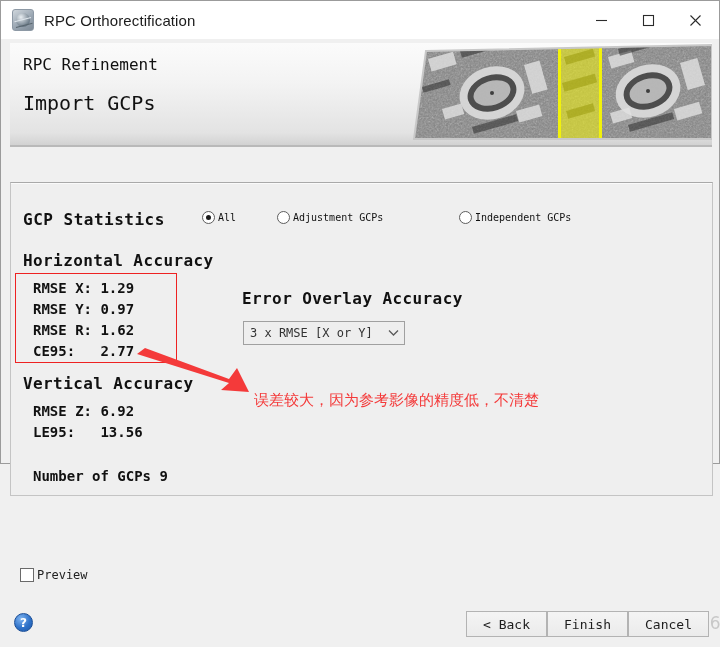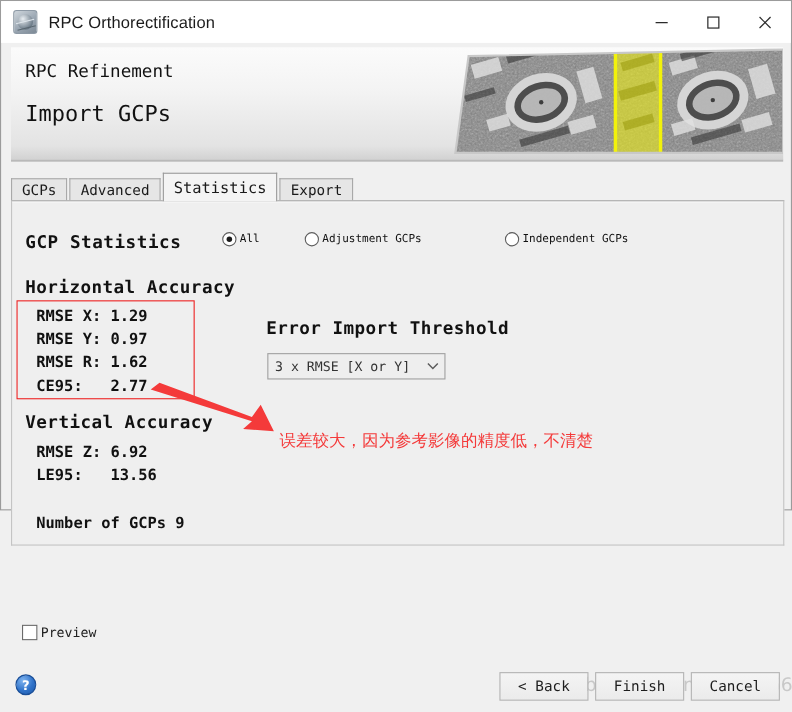--- a/index.html
+++ b/index.html
@@ -179,21 +179,21 @@
   .help-icon {
     position: absolute; left: 13px; top: 612px;
     width: 19px; height: 19px; border-radius: 50%;
     background: radial-gradient(circle at 35% 28%, #7fb4f0 0%, #2f72c9 55%, #1d58a8 100%);
     border: 1px solid #1a4e97;
     color: #fff; font-size: 12px; font-weight: bold;
     display: flex; align-items: center; justify-content: center;
     font-family: "DejaVu Sans", sans-serif;
   }
 
-  .btn-row { position: absolute; right: 10px; top: 610px; display: flex; gap: 6px; }
+  .btn-row { position: absolute; right: 10px; top: 610px; display: flex; }
   .btn {
     width: 81px; height: 26px;
     background: linear-gradient(180deg,#f4f4f4 0%, #ebebeb 100%);
     border: 1px solid #b3b3b3;
     display: flex; align-items: center; justify-content: center;
     font-family: "DejaVu Sans Mono", monospace;
     font-size: 13px; color: #1d1d1d;
   }
   .watermark {
     position: absolute; left: 468px; top: 612px;
@@ -296,34 +296,20 @@
           <g fill="#2e2e2e" opacity="0.55">
             <rect x="206" y="6" width="44" height="7" transform="rotate(-16 206 6)"></rect>
             <rect x="216" y="82" width="46" height="7" transform="rotate(-16 216 82)"></rect>
           </g>
         </g>
         <polygon points="14,8 300,2 300,96 2,96" fill="none" stroke="#c8c8c8" stroke-width="2"></polygon>
       </svg>
     </div>
   </div>
 
-  <div class="tabstrip">
-    <div class="tab">
-        <span>GCPs</span>
-      </div>
-    <div class="tab">
-        <span>Advanced</span>
-      </div>
-    <div class="tab active">
-        <span>Statistics</span>
-      </div>
-    <div class="tab">
-        <span>Export</span>
-      </div>
-  </div>
 
   <div class="panel">
    <div class="panel-inner">
 
     <div class="gcp-stats-label mono">GCP Statistics</div>
 
     <div class="radio-group">
       <div class="radio-item mono" style="left:191px;">
         <span class="radio-dot on"></span>
         <span>All</span>
@@ -338,21 +324,21 @@
       </div>
     </div>
 
     <div class="section-head mono" style="left:12px; top:68px;">Horizontal Accuracy</div>
 
     <div class="stat-line mono" style="left:22px; top:97px;">RMSE X: 1.29</div>
     <div class="stat-line mono" style="left:22px; top:118px;">RMSE Y: 0.97</div>
     <div class="stat-line mono" style="left:22px; top:139px;">RMSE R: 1.62</div>
     <div class="stat-line mono" style="left:22px; top:160px;">CE95:   2.77</div>
 
-    <div class="thresh-label mono">Error Import Threshold</div>
+    <div class="thresh-label mono">Error Overlay Accuracy</div>
     <div class="combo">
       <span class="combo-text">3 x RMSE [X or Y]</span>
       <span class="combo-arrow">
         <svg width="11" height="8" viewBox="0 0 11 8">
               <polyline points="1,1.5 5.5,6 10,1.5" fill="none" stroke="#5a5a5a" stroke-width="1.3"></polyline>
             </svg>
       </span>
     </div>
 
     <div class="section-head mono" style="left:12px; top:191px;">Vertical Accuracy</div>

